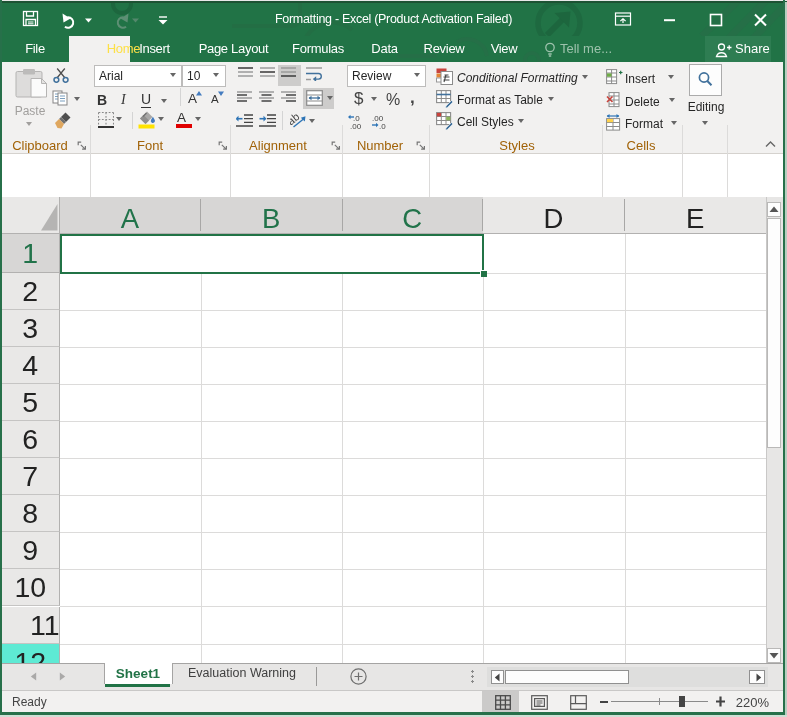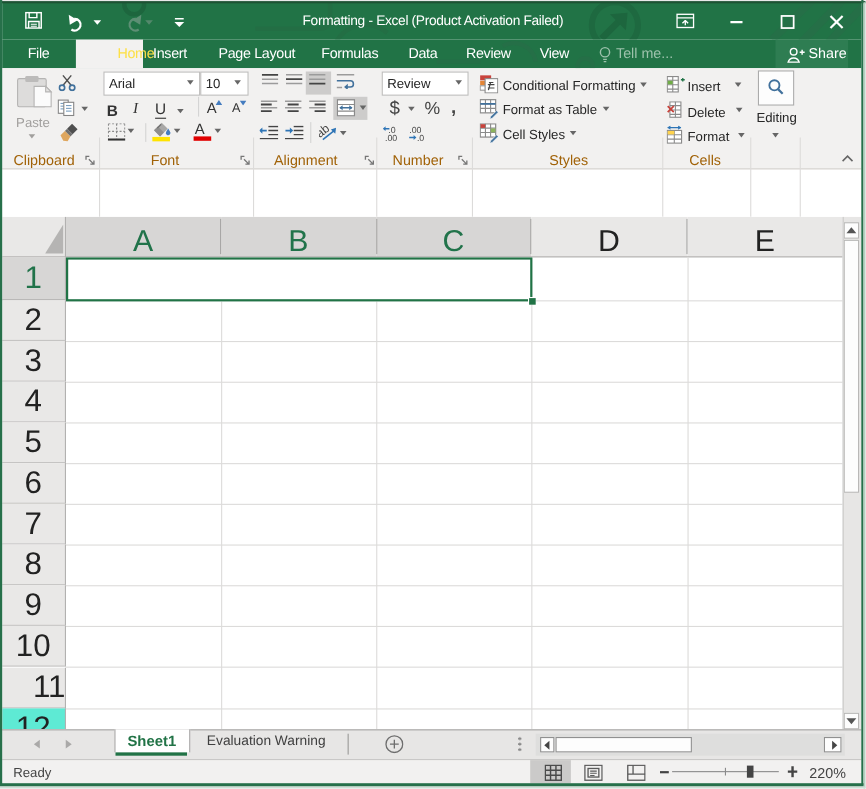--- a/index.html
+++ b/index.html
@@ -279,21 +279,21 @@
     </svg>
     <div class="sep" style="left:427px;"></div>
 
     <svg class="a" style="left:434px;top:6px;" width="17" height="17" viewBox="0 0 17 17">
       <rect x="0.5" y="0.5" width="10" height="4.5" fill="#c8433c"></rect>
       <rect x="0.5" y="5.5" width="10" height="4" fill="#e48535"></rect>
       <rect x="0.5" y="10" width="10" height="4" fill="#fff" stroke="#999"></rect>
       <rect x="5" y="3.5" width="11.5" height="13" fill="#fff" stroke="#8b8b8b"></rect>
       <path d="M7.5 9 h6 M7.5 12 h6 M10 7 l-2 7 M8.5 7 h4" stroke="#444" stroke-width="1.1" fill="none"></path>
     </svg>
-    <div class="rtx" style="left:455px;top:9px;">Conditional Formatting</div>
+    <div class="rtx" style="left:455px;top:9px;font-style:italic;">Conditional Formatting</div>
     <div class="dd" style="left:580px;top:13px;"></div>
     <svg class="a" style="left:434px;top:28px;" width="18" height="18" viewBox="0 0 18 18">
       <rect x="0.6" y="0.6" width="14" height="12" fill="#fff" stroke="#8b8b8b" stroke-width="1.1"></rect>
       <path d="M0.6 4.5 h14 M0.6 8.5 h14 M5.3 0.6 v12 M10 0.6 v12" stroke="#8b8b8b" stroke-width="1"></path>
       <path d="M0.6 4.5 h14" stroke="#41719c" stroke-width="1.6"></path>
       <path d="M10 16 l5.5 -5.5 1.5 1.5 -5.5 5.5 -2.3 0.8 z" fill="#41719c" stroke="#fff" stroke-width="0.6"></path>
     </svg>
     <div class="rtx" style="left:455px;top:31px;">Format as Table</div>
     <div class="dd" style="left:545.5px;top:35px;"></div>
     <svg class="a" style="left:434px;top:50px;" width="18" height="18" viewBox="0 0 18 18">

